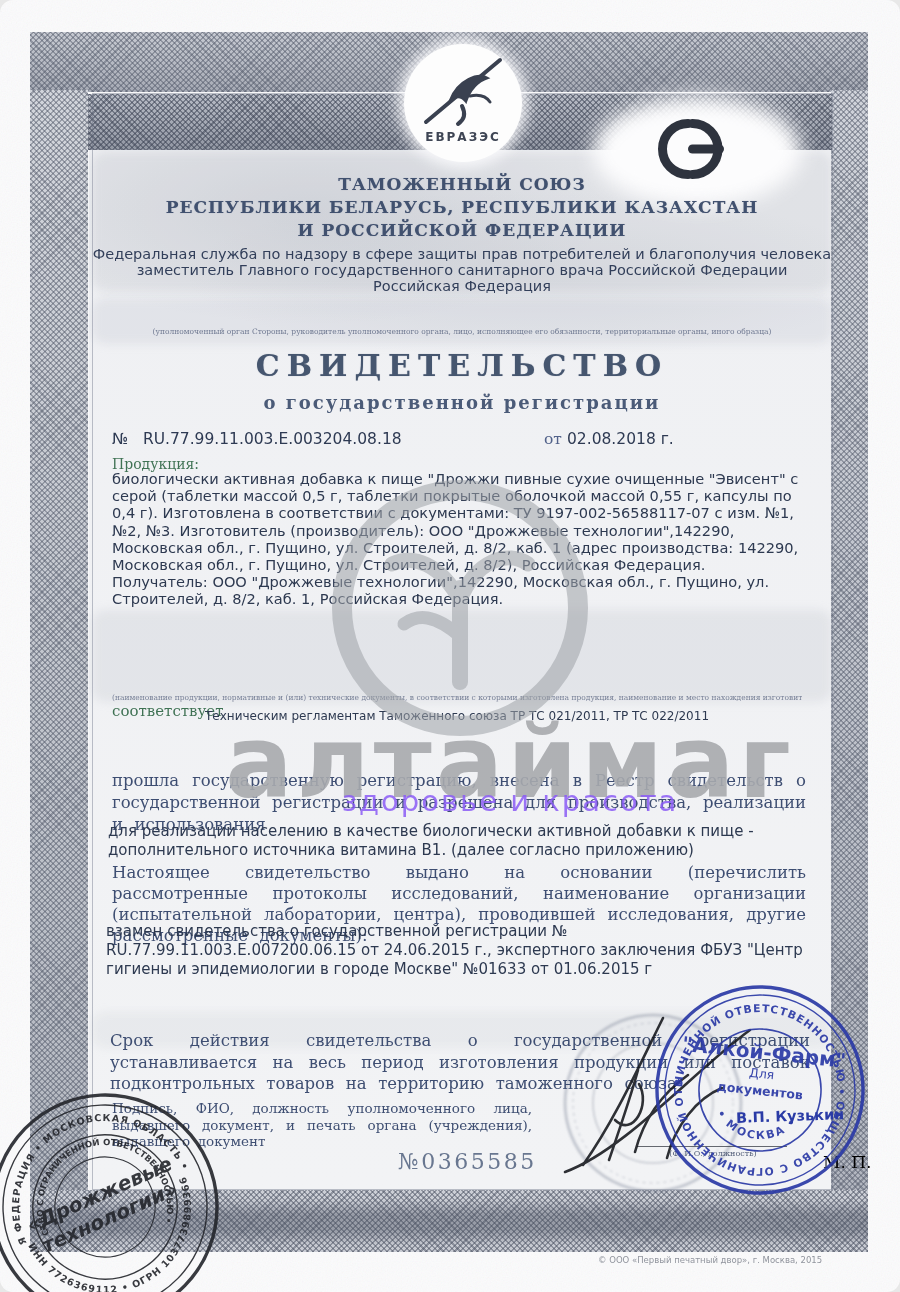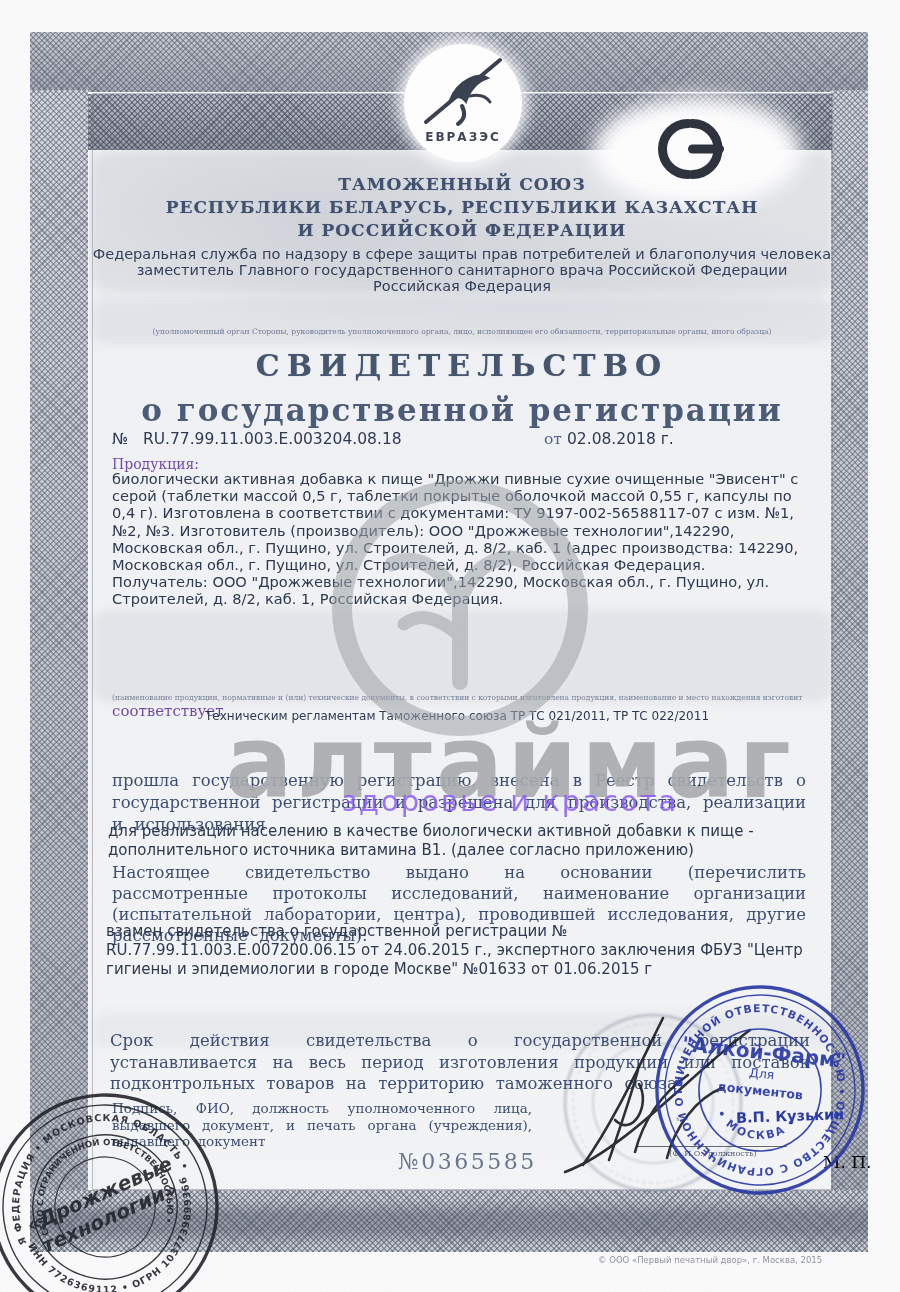--- a/index.html
+++ b/index.html
@@ -1,17 +1,17 @@
 <!DOCTYPE html>
 <html><head>
 <meta charset="utf-8">
 <style>
   html,body{margin:0;padding:0;background:#e8e8e8;}
   .page{position:relative;width:900px;height:1292px;background:#fbfbfc;overflow:hidden;
-        font-family:"DejaVu Serif",serif;color:#3c4c6b;}
+        font-family:"DejaVu Serif",serif;color:#3c4c6b;border-radius:13px;}
   .abs{position:absolute;}
   .noi{left:0;top:0;width:900px;height:1292px;opacity:.07;z-index:0;pointer-events:none;}
 
   
   .band{z-index:1;background-color:#b6bac4;filter:blur(.4px);
     background-image:
       repeating-linear-gradient(45deg, rgba(78,85,102,.42) 0 1.5px, transparent 1.5px 4px),
       repeating-linear-gradient(-45deg, rgba(78,85,102,.42) 0 1.5px, transparent 1.5px 4px),
       linear-gradient(to bottom, rgba(255,255,255,.22), rgba(30,35,48,.10));}
   .band.top{left:30px;top:32px;width:838px;height:60px;}
@@ -40,26 +40,26 @@
   .emblem{left:404px;top:44px;width:118px;height:118px;border-radius:50%;background:#fdfdfd;
           z-index:3;box-shadow:0 0 14px 6px rgba(250,250,252,.9);text-align:center;}
   .emblem .lbl{position:absolute;left:0;right:0;top:86px;font-family:"DejaVu Sans",sans-serif;
           font-size:12px;font-weight:bold;letter-spacing:2px;color:#3e4554;}
   .se{left:638px;top:110px;z-index:3;}
   .ctr{left:92px;width:740px;text-align:center;z-index:3;}
   .org{font-weight:bold;font-size:17px;letter-spacing:1px;color:#41516f;text-shadow:0 0 1px rgba(65,81,111,.35);}
   .agency{font-family:"DejaVu Sans",sans-serif;font-size:14.5px;color:#323f5a;}
   .tinycap{font-size:7.5px;color:#707a92;filter:blur(.6px);white-space:nowrap;overflow:hidden;}
   .title{font-weight:bold;font-size:30px;letter-spacing:7px;color:#46566f;text-shadow:0 0 1px rgba(70,86,111,.4);}
-  .subtitle{font-weight:bold;font-size:31px;letter-spacing:2px;color:#4b5b78;}
+  .subtitle{font-weight:bold;font-size:18px;letter-spacing:2px;color:#4b5b78;}
   .numline{left:112px;top:430px;width:690px;z-index:3;font-family:"DejaVu Sans",sans-serif;
            font-size:15.5px;color:#2e3a53;}
   .numline .ot{font-family:"DejaVu Serif",serif;color:#52628a;}
 
-  .faintserif{font-size:14px;color:#4c1d95;opacity:.8;z-index:3;}
+  .faintserif{font-size:14px;color:#14532d;opacity:.8;z-index:3;}
   .typed{font-family:"DejaVu Sans",sans-serif;font-size:14.6px;line-height:17.2px;color:#2d3950;z-index:3;}
   .serifpar{font-size:16.5px;line-height:22px;color:#3e4e72;text-align:justify;word-spacing:.38em;z-index:3;}
 
   
   .wm-big{left:150px;top:676px;width:720px;text-align:center;z-index:4;
           font-family:"DejaVu Sans",sans-serif;font-weight:bold;font-size:100px;
           letter-spacing:4px;color:#a8aaae;opacity:.9;margin-top:28px;}
   .wm-sub{left:150px;top:784px;width:720px;text-align:center;z-index:4;
           font-family:"DejaVu Sans",sans-serif;font-size:29px;letter-spacing:2px;color:#8b5cf6;opacity:.85;}
   .wm-logo{left:322px;top:468px;z-index:4;opacity:.55;}

